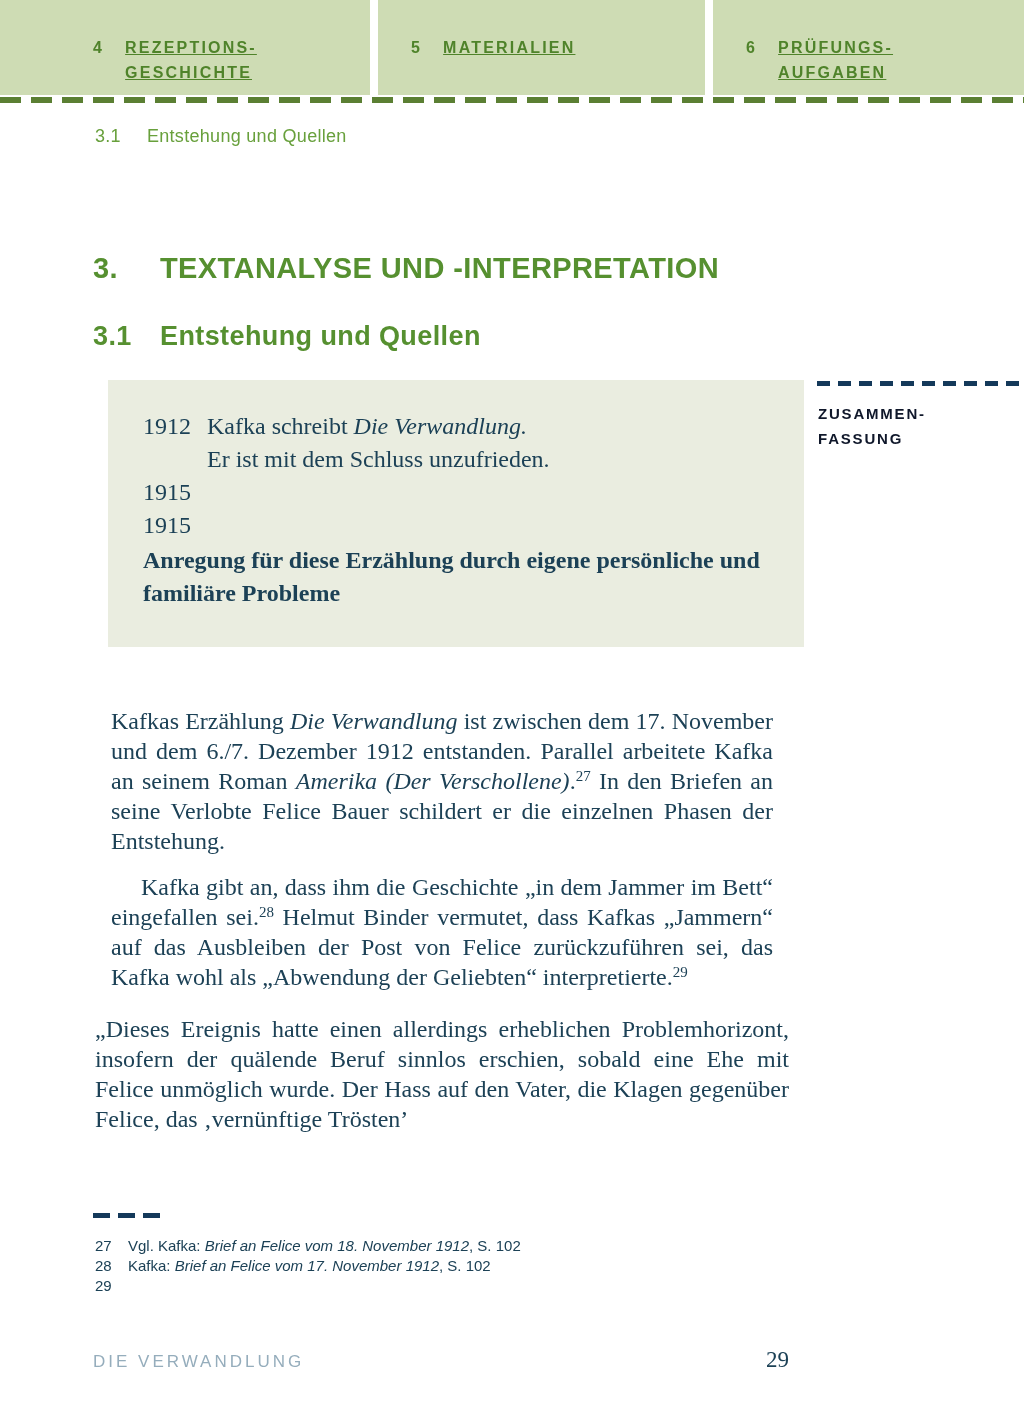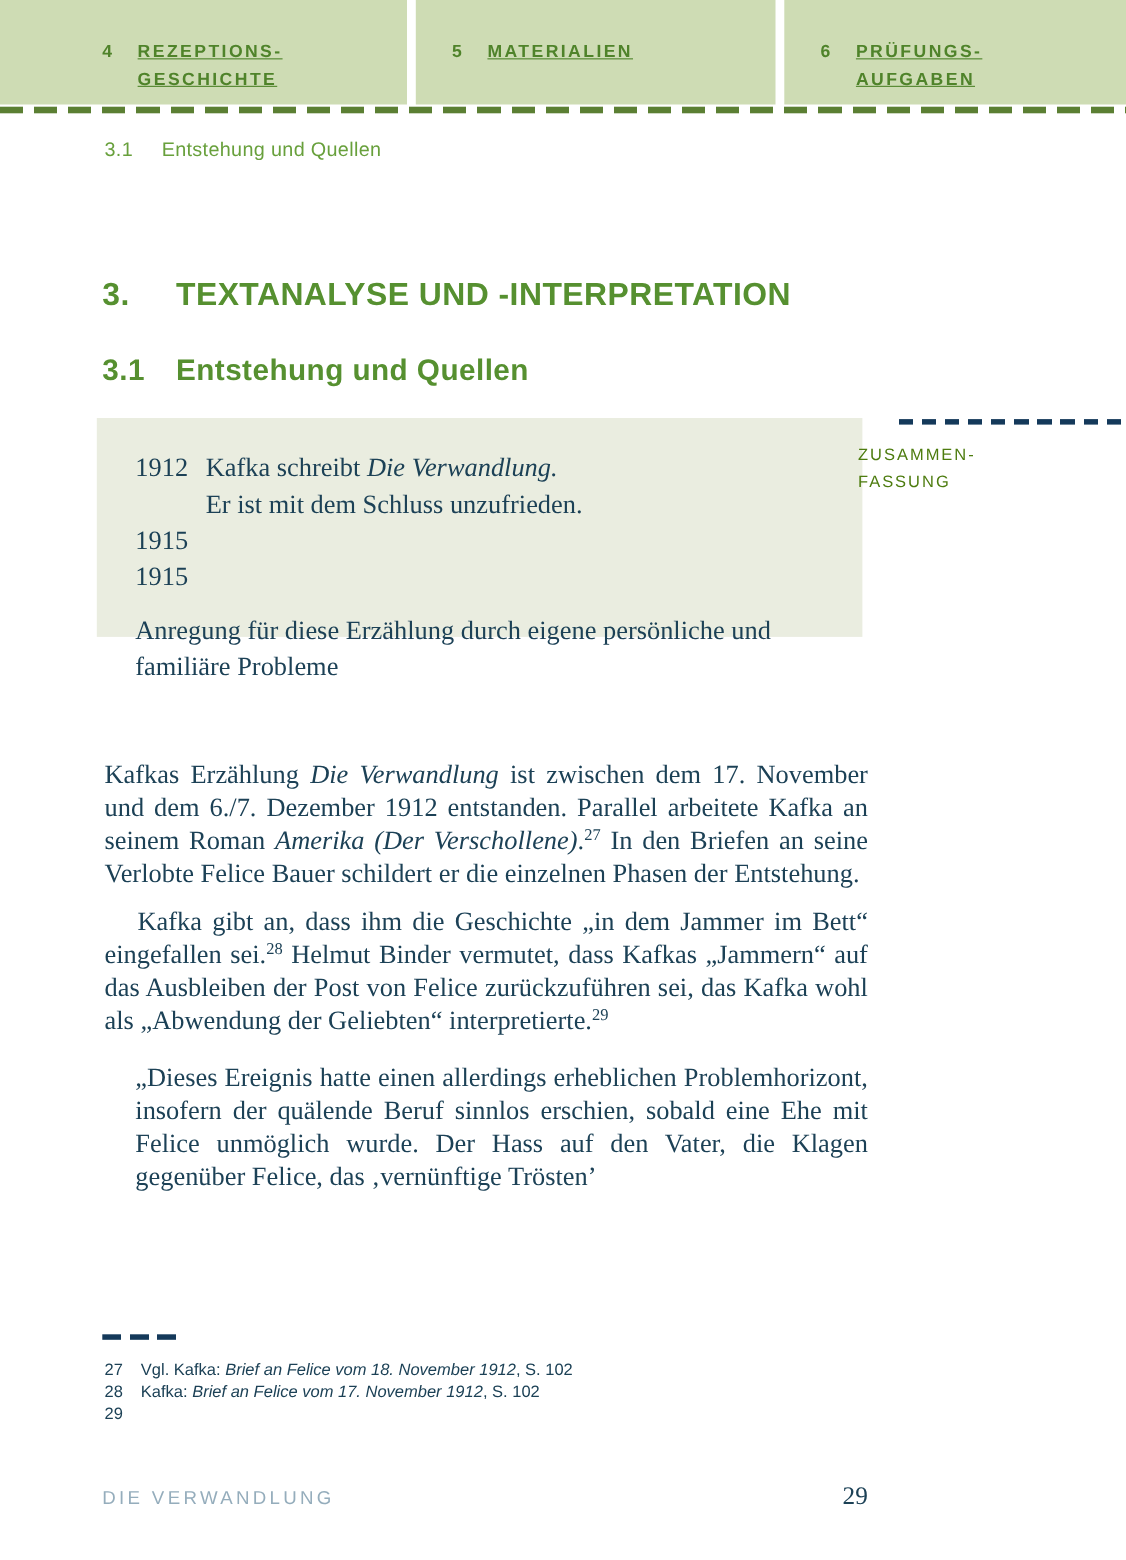--- a/index.html
+++ b/index.html
@@ -24,40 +24,40 @@
     background:repeating-linear-gradient(90deg,#5b7f33 0 21px,transparent 21px 31px);}
   
   .breadcrumb{position:absolute;top:126px;left:95px;display:flex;gap:26px;
     color:#68a03c;font-size:18px;letter-spacing:0.3px;}
   
   .h1,.h2{position:absolute;left:93px;display:flex;color:#569030;font-weight:bold;letter-spacing:0.4px;}
   .h1{top:252px;font-size:29px;}
   .h2{top:321px;font-size:27px;}
   .h1 .hnum,.h2 .hnum{width:67px;flex:none;}
   
-  .summary-box{position:absolute;left:88px;top:380px;width:696px;height:199px;
+  .summary-box{position:absolute;left:108px;top:380px;width:696px;height:267px;
     background:#eaede0;box-sizing:border-box;padding:30px 24px 0 35px;
     font-family:"Liberation Serif","DejaVu Serif",serif;
     font-size:24px;line-height:33px;color:#1c4156;}
   .tl-row{display:flex;}
   .tl-year{width:64px;flex:none;}
   .tl-text{flex:1;}
-  .sb-note{margin-top:16px;}
+  .sb-note{margin-top:2px;font-weight:bold;}
   
   .side-dash{position:absolute;left:817px;top:381px;width:207px;height:5px;
     background:repeating-linear-gradient(90deg,#14395a 0 13px,transparent 13px 21px);}
-  .side-label{position:absolute;left:780px;top:401px;color:#4d7c0f;
-    font-size:15px;font-weight:normal;letter-spacing:1.8px;line-height:25px;white-space:pre-line;}
+  .side-label{position:absolute;left:818px;top:401px;color:#0f172a;
+    font-size:15px;font-weight:bold;letter-spacing:1.8px;line-height:25px;white-space:pre-line;}
   
   .prose{position:absolute;left:95px;top:690px;width:694px;
     font-family:"Liberation Serif","DejaVu Serif",serif;
     font-size:24px;line-height:30px;color:#1c4156;text-align:justify;hyphens:manual;}
-  .prose p{margin:0;}
+  .prose p{margin:16px;}
   .prose p.indent{margin-top:13px;text-indent:30px;}
-  .quote{margin-top:22px;margin-left:28px;text-align:justify;}
+  .quote{margin-top:22px;text-align:justify;}
   .i{font-style:italic;}
   .sup{font-size:15px;position:relative;top:-8px;line-height:0;}
   
   .fn-dash{position:absolute;left:93px;top:1213px;width:68px;height:5px;
     background:repeating-linear-gradient(90deg,#14395a 0 17px,transparent 17px 25px);}
   .footnotes{position:absolute;left:95px;top:1236px;width:700px;
     font-size:15px;line-height:20px;color:#1c4156;}
   .fn-row{display:flex;}
   .fn-num{width:33px;flex:none;}
   

